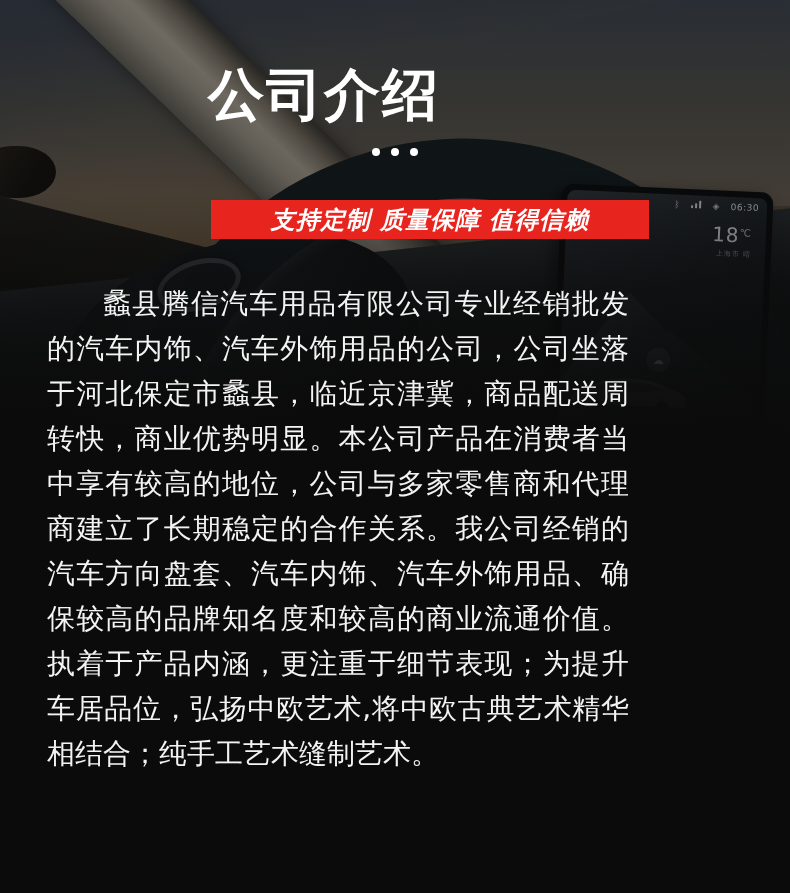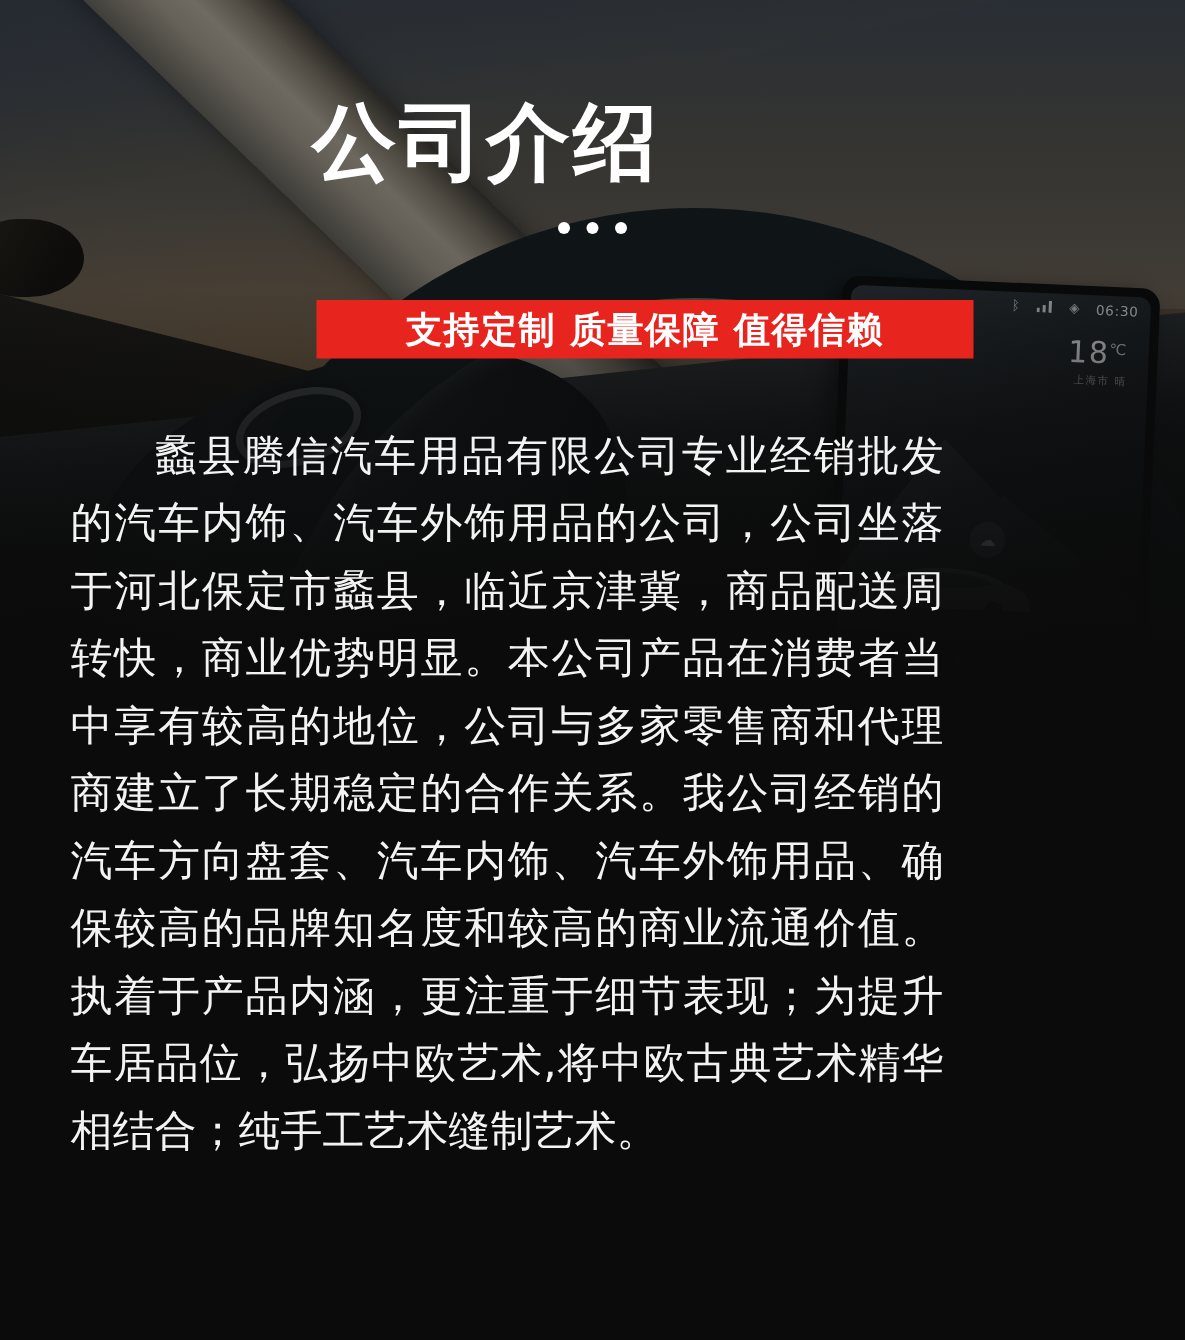--- a/index.html
+++ b/index.html
@@ -109,21 +109,21 @@
   }
   
   .page-title{
     position:absolute;top:58px;left:0;width:648px;text-align:center;
     color:#ffffff;font-size:56px;font-weight:700;letter-spacing:2px;
   }
   .dots{position:absolute;top:148px;left:0;width:790px;display:flex;justify-content:center;gap:11px;}
   .dots i{width:8px;height:8px;border-radius:50%;background:#ffffff;}
   .banner{
     position:absolute;top:200px;left:211px;width:438px;height:39px;
-    background:#e8241e;display:flex;align-items:center;justify-content:center;
+    background:#e8241e;display:flex;align-items:center;justify-content:center;font-style:italic;
   }
   .banner span{color:#ffffff;font-size:24px;font-weight:700;letter-spacing:1px;white-space:nowrap;}
   .intro{
     position:absolute;top:281px;left:0;width:673px;box-sizing:border-box;
     padding:0 44px 0 47px;color:#f3f3f3;
     font-size:28px;line-height:45px;text-align:justify;
   }
   .intro p{margin:0;text-indent:2em;}
 </style>
 </head>

